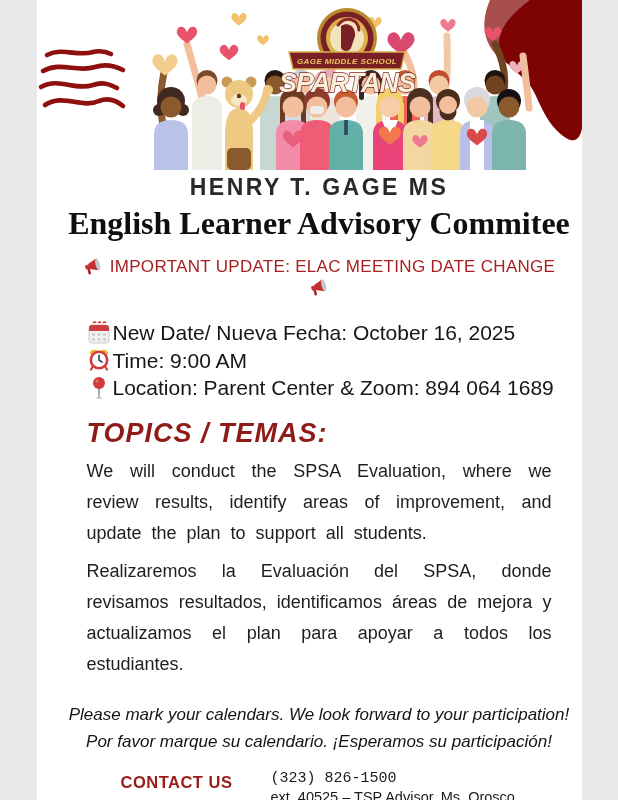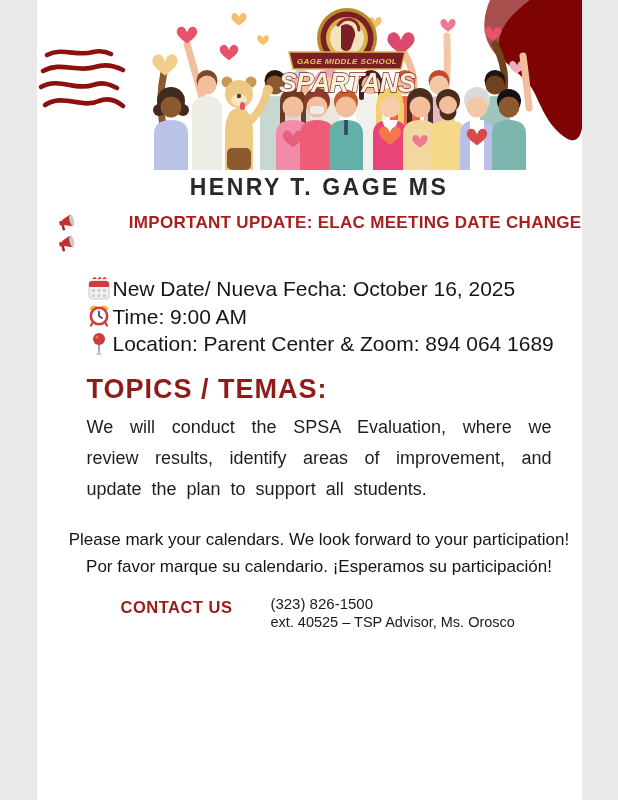--- a/index.html
+++ b/index.html
@@ -14,44 +14,44 @@
   .school-name{
     margin-top:174px;text-align:center;font-weight:bold;font-size:23px;
     letter-spacing:2.5px;color:#262b26;
   }
   .main-title{
     font-family:"Liberation Serif",serif;font-weight:bold;font-size:32px;
     line-height:44px;text-align:center;color:#0f0f0f;white-space:nowrap;
   }
   .announcement{margin-top:10px;}
   .announce-line{
-    display:flex;align-items:center;justify-content:space-between;gap:7px;
-    font-weight:bold;font-size:17px;line-height:24px;letter-spacing:.3px;
+    display:flex;align-items:center;justify-content:center;gap:7px;
+    font-weight:normal;font-size:17px;line-height:24px;letter-spacing:.3px;
   }
   .announce-line .mega{flex:0 0 auto;}
   .details{margin:22px 0 0 30px;}
   .detail-row{display:flex;align-items:center;gap:2px;font-size:21px;line-height:27.5px;color:#161616;}
   .detail-row .dicon{flex:0 0 24px;display:flex;align-items:center;}
   .topics-heading{
     margin:13px 0 0 30px;font-weight:bold;font-size:27px;line-height:36px;
-    letter-spacing:1px;color:#8e1b18;
+    letter-spacing:1px;color:#8e1b18;font-style:italic;
   }
   .para{
     margin:5px 30px 0 30px;font-size:18px;line-height:31px;text-align:justify;
     word-spacing:5px;color:#1e1e1e;
   }
   .para + .para{margin-top:7px;}
-  .closing{margin-top:21px;text-align:center;font-size:17px;line-height:27px;color:#141414;}
+  .closing{margin-top:21px;text-align:center;font-size:17px;line-height:27px;color:#141414;font-style:italic;}
   .contact{display:flex;margin:15px 0 0 64px;gap:38px;}
   .contact-label{
     font-weight:bold;font-size:16.5px;letter-spacing:.5px;color:#9a1b18;
     padding-top:3px;white-space:nowrap;
   }
   .contact-info{font-size:14.5px;line-height:18.5px;color:#1a1a1a;}
-  .contact-info .phone{font-size:15px;}
+  .contact-info .phone{font-size:15px;font-family:Liberation Mono, monospace;}
 </style>
 </head>
 <body>
 
 <div class="page">
 
   <svg class="deco waves" width="96" height="92" viewBox="0 0 96 92">
     <g fill="none" stroke="#8E100E" stroke-width="4.6" stroke-linecap="round">
       <path d="M10,13 C26,5 40,15 56,10 C64,8 70,10 74,12"></path>
       <path d="M6,29 C24,19 40,31 58,25 C70,21 80,25 86,28"></path>
@@ -220,20 +220,21 @@
       <circle cx="204" cy="30" r="17" fill="#F2E3BC"></circle>
       <path d="M198,18 C206,13 213,20 212,28 L208,40 C206,44 200,44 198,40 Z" fill="#7B1F26"></path>
       <path d="M195,17 C203,7 215,11 216,22" fill="none" stroke="#8E2430" stroke-width="3" stroke-linecap="round"></path>
       <path d="M146,44 L262,44 L258,61 L150,61 Z" fill="#7B1F26" stroke="#D9B34A" stroke-width="1.5"></path>
       <text x="204" y="56" text-anchor="middle" font-family="Liberation Sans, sans-serif" font-size="8" font-weight="bold" font-style="italic" fill="#E8C85C" letter-spacing="0.4">GAGE MIDDLE SCHOOL</text>
       <text x="204" y="84" text-anchor="middle" font-family="Liberation Sans, sans-serif" font-size="27" font-weight="bold" font-style="italic" fill="#F7EFD8" stroke="#7B1F26" stroke-width="1.3" paint-order="stroke" letter-spacing="-1">SPARTANS</text>
     </g>
   </svg>
 
   <div class="school-name">HENRY T. GAGE MS</div>
+  <div class="main-title">English Learner Advisory Commitee</div>
 
   <div class="announcement">
     <div class="announce-line" style="color:#A81F1E">
       <svg class="mega" width="20" height="18" viewBox="0 0 20 18">
         <g transform="rotate(-14 10 9)">
           <path d="M6,5 L15,1.5 L15,13.5 L6,10 Z" fill="#C23030"></path>
           <ellipse cx="15.2" cy="7.5" rx="2.2" ry="6" fill="#C3C9CF"></ellipse>
           <rect x="2.5" y="5.5" width="4" height="4.5" rx="1" fill="#C23030"></rect>
           <rect x="4" y="9.5" width="2.6" height="6" rx="1.2" fill="#A82626"></rect>
         </g>
@@ -291,20 +292,21 @@
           <circle cx="12" cy="7" r="6" fill="#D23B3B"></circle>
           <circle cx="10" cy="5" r="1.5" fill="#E87070"></circle>
         </svg>
       </span>
       <span>Location: Parent Center &amp; Zoom: 894 064 1689</span>
     </div>
   </div>
 
   <div class="topics-heading">TOPICS / TEMAS:</div>
   <p class="para">We will conduct the SPSA Evaluation, where we review results, identify areas of improvement, and update the plan to support all students.</p>
+  <p class="para">Realizaremos la Evaluación del SPSA, donde revisamos resultados, identificamos áreas de mejora y actualizamos el plan para apoyar a todos los estudiantes.</p>
 
   <div class="closing">
     <div>Please mark your calendars. We look forward to your participation!</div>
     <div>Por favor marque su calendario. ¡Esperamos su participación!</div>
   </div>
 
   <div class="contact">
     <div class="contact-label">CONTACT US</div>
     <div class="contact-info">
       <div class="phone">(323) 826-1500</div>

